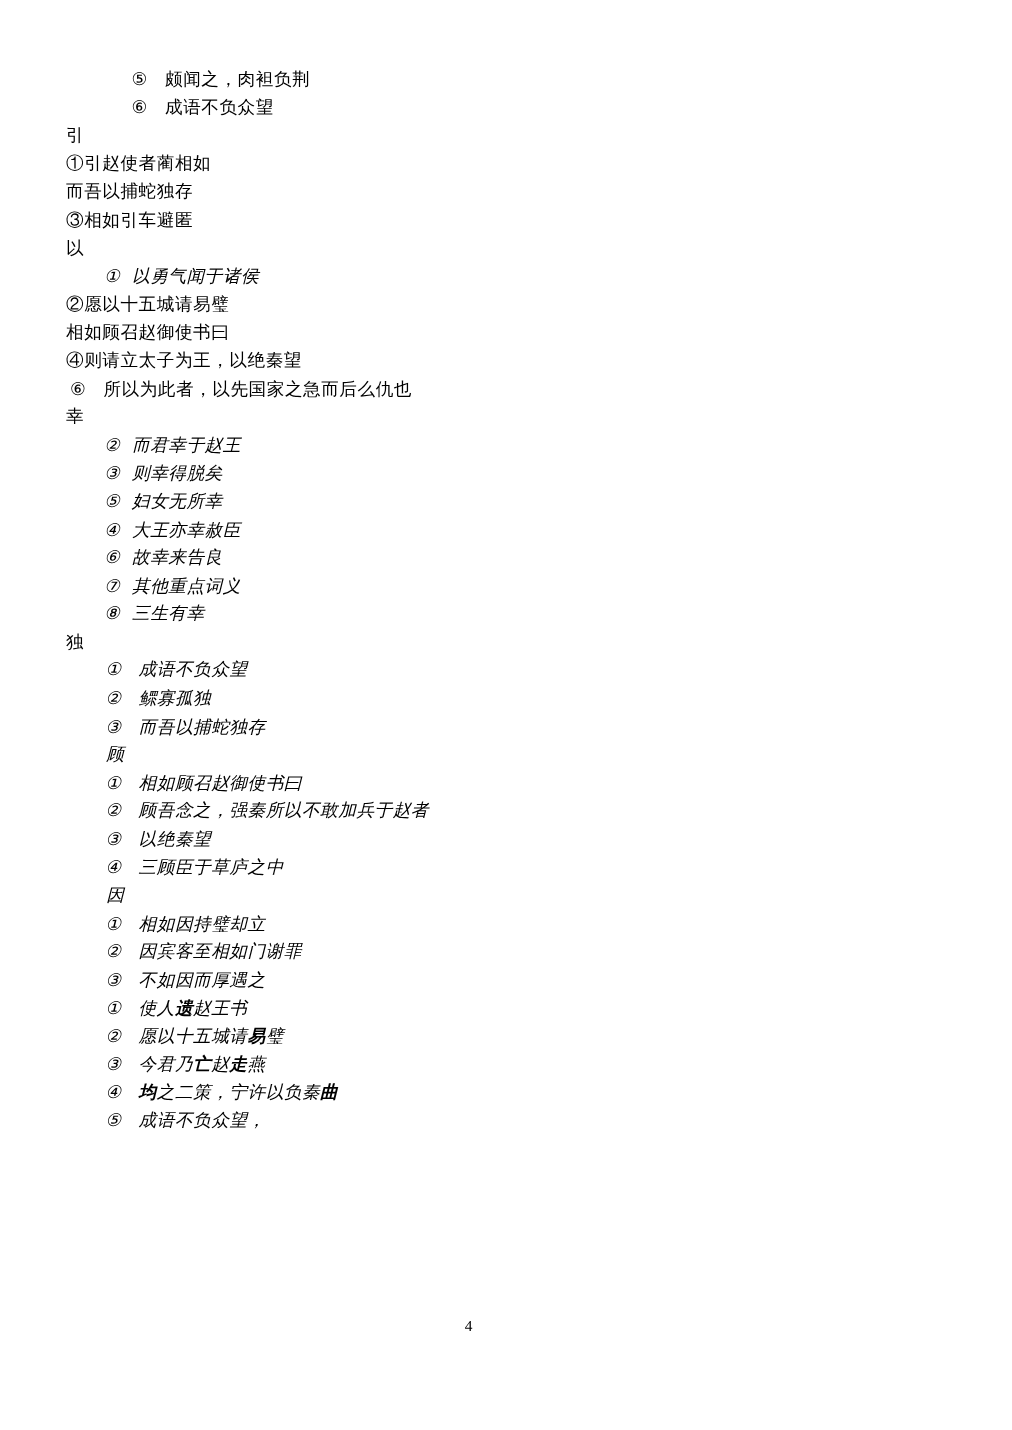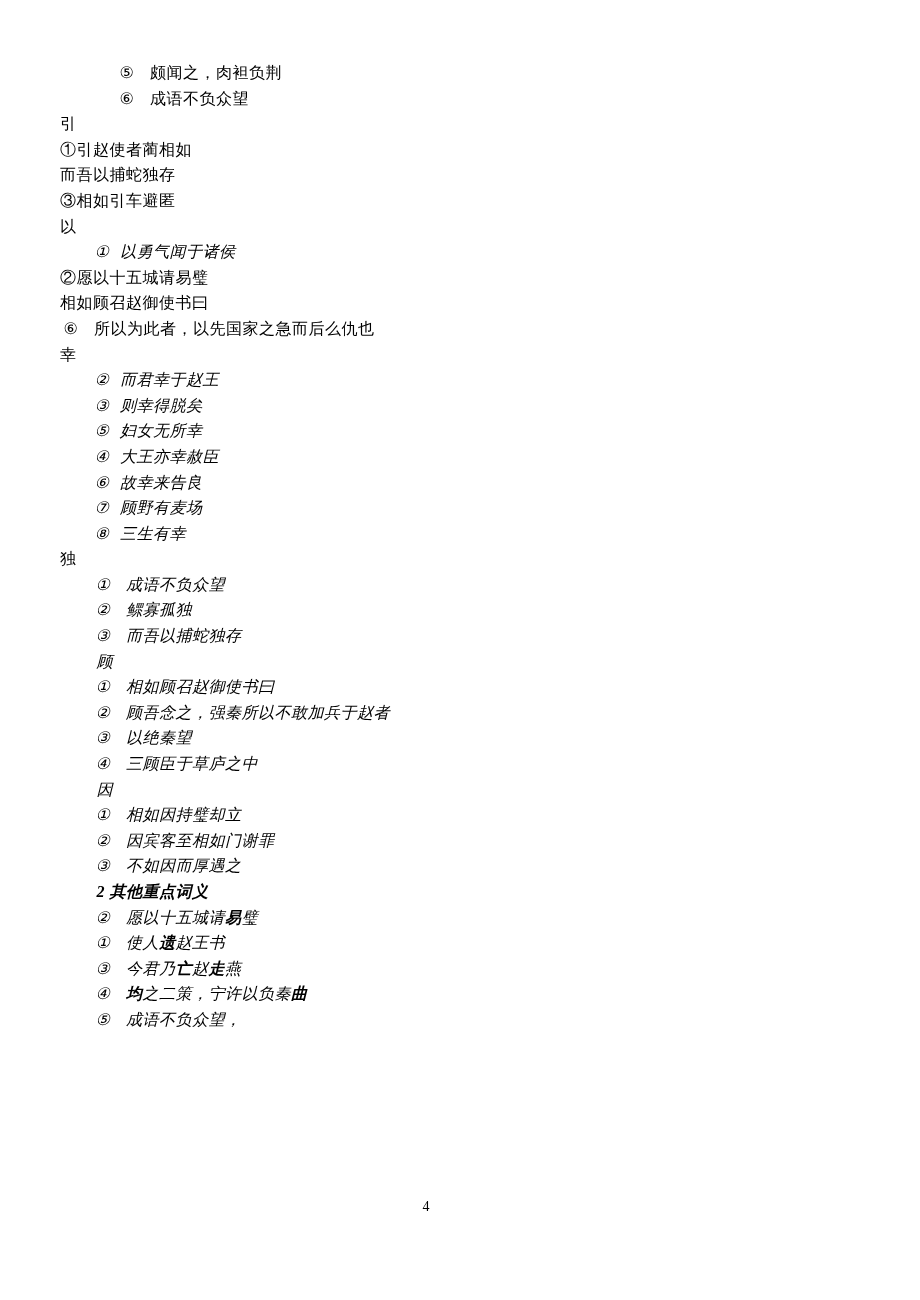--- a/index.html
+++ b/index.html
@@ -62,43 +62,43 @@
       <p class="line indent-2"><span class="num-marker">⑤</span><span>颇闻之，肉袒负荆</span></p>
       <p class="line indent-2"><span class="num-marker">⑥</span><span>成语不负众望</span></p>
       <p class="line indent-0"><span>引</span></p>
       <p class="line indent-0"><span>①引赵使者蔺相如</span></p>
       <p class="line indent-0"><span>而吾以捕蛇独存</span></p>
       <p class="line indent-0"><span>③相如引车避匿</span></p>
       <p class="line indent-0"><span>以</span></p>
       <p class="line indent-1"><span class="circled">①</span><span>以勇气闻于诸侯</span></p>
       <p class="line indent-0"><span>②愿以十五城请易璧</span></p>
       <p class="line indent-0"><span>相如顾召赵御使书曰</span></p>
+      <p class="line indent-0"><span>④则请立太子为王，以绝秦望</span></p>
       <p class="line indent-0"><span class="num-marker">⑥</span><span>所以为此者，以先国家之急而后么仇也</span></p>
       <p class="line indent-0"><span>幸</span></p>
       <p class="line indent-1"><span class="circled">②</span><span>而君幸于赵王</span></p>
       <p class="line indent-1"><span class="circled">③</span><span>则幸得脱矣</span></p>
       <p class="line indent-1"><span class="circled">⑤</span><span>妇女无所幸</span></p>
       <p class="line indent-1"><span class="circled">④</span><span>大王亦幸赦臣</span></p>
       <p class="line indent-1"><span class="circled">⑥</span><span>故幸来告良</span></p>
-      <p class="line indent-1"><span class="circled">⑦</span><span>顾野有麦场</span></p>
+      <p class="line indent-1"><span class="circled">⑦</span><span>其他重点词义</span></p>
       <p class="line indent-1"><span class="circled">⑧</span><span>三生有幸</span></p>
       <p class="line indent-0"><span>独</span></p>
       <p class="line indent-1"><span class="num-marker">①</span><span>成语不负众望</span></p>
       <p class="line indent-1"><span class="num-marker">②</span><span>鳏寡孤独</span></p>
       <p class="line indent-1"><span class="num-marker">③</span><span>而吾以捕蛇独存</span></p>
       <p class="line indent-1"><span> 顾</span></p>
       <p class="line indent-1"><span class="num-marker">①</span><span>相如顾召赵御使书曰</span></p>
       <p class="line indent-1"><span class="num-marker">②</span><span>顾吾念之，强秦所以不敢加兵于赵者</span></p>
       <p class="line indent-1"><span class="num-marker">③</span><span>以绝秦望</span></p>
       <p class="line indent-1"><span class="num-marker">④</span><span>三顾臣于草庐之中</span></p>
       <p class="line indent-1"><span> 因</span></p>
       <p class="line indent-1"><span class="num-marker">①</span><span>相如因持璧却立</span></p>
       <p class="line indent-1"><span class="num-marker">②</span><span>因宾客至相如门谢罪</span></p>
       <p class="line indent-1"><span class="num-marker">③</span><span>不如因而厚遇之</span></p>
-      <p class="line indent-1"><span class="bold"> 2 其他重点词义</span></p>
+      <p class="line indent-1"><span class="num-marker">①</span><span>使人</span><span class="bold">遗</span><span>赵王书</span></p>
       <p class="line indent-1"><span class="num-marker">②</span><span>愿以十五城请</span><span class="bold">易</span><span>璧</span></p>
-      <p class="line indent-1"><span class="num-marker">①</span><span>使人</span><span class="bold">遗</span><span>赵王书</span></p>
       <p class="line indent-1"><span class="num-marker">③</span><span>今君乃</span><span class="bold">亡</span><span>赵</span><span class="bold">走</span><span>燕</span></p>
       <p class="line indent-1"><span class="num-marker">④</span><span class="bold">均</span><span>之二策，宁许以负秦</span><span class="bold">曲</span></p>
       <p class="line indent-1"><span class="num-marker">⑤</span><span>成语不负众望，</span></p>
     </div>
   <div class="page-num"><span>4</span></div>
 </div>
 
 </body></html>

